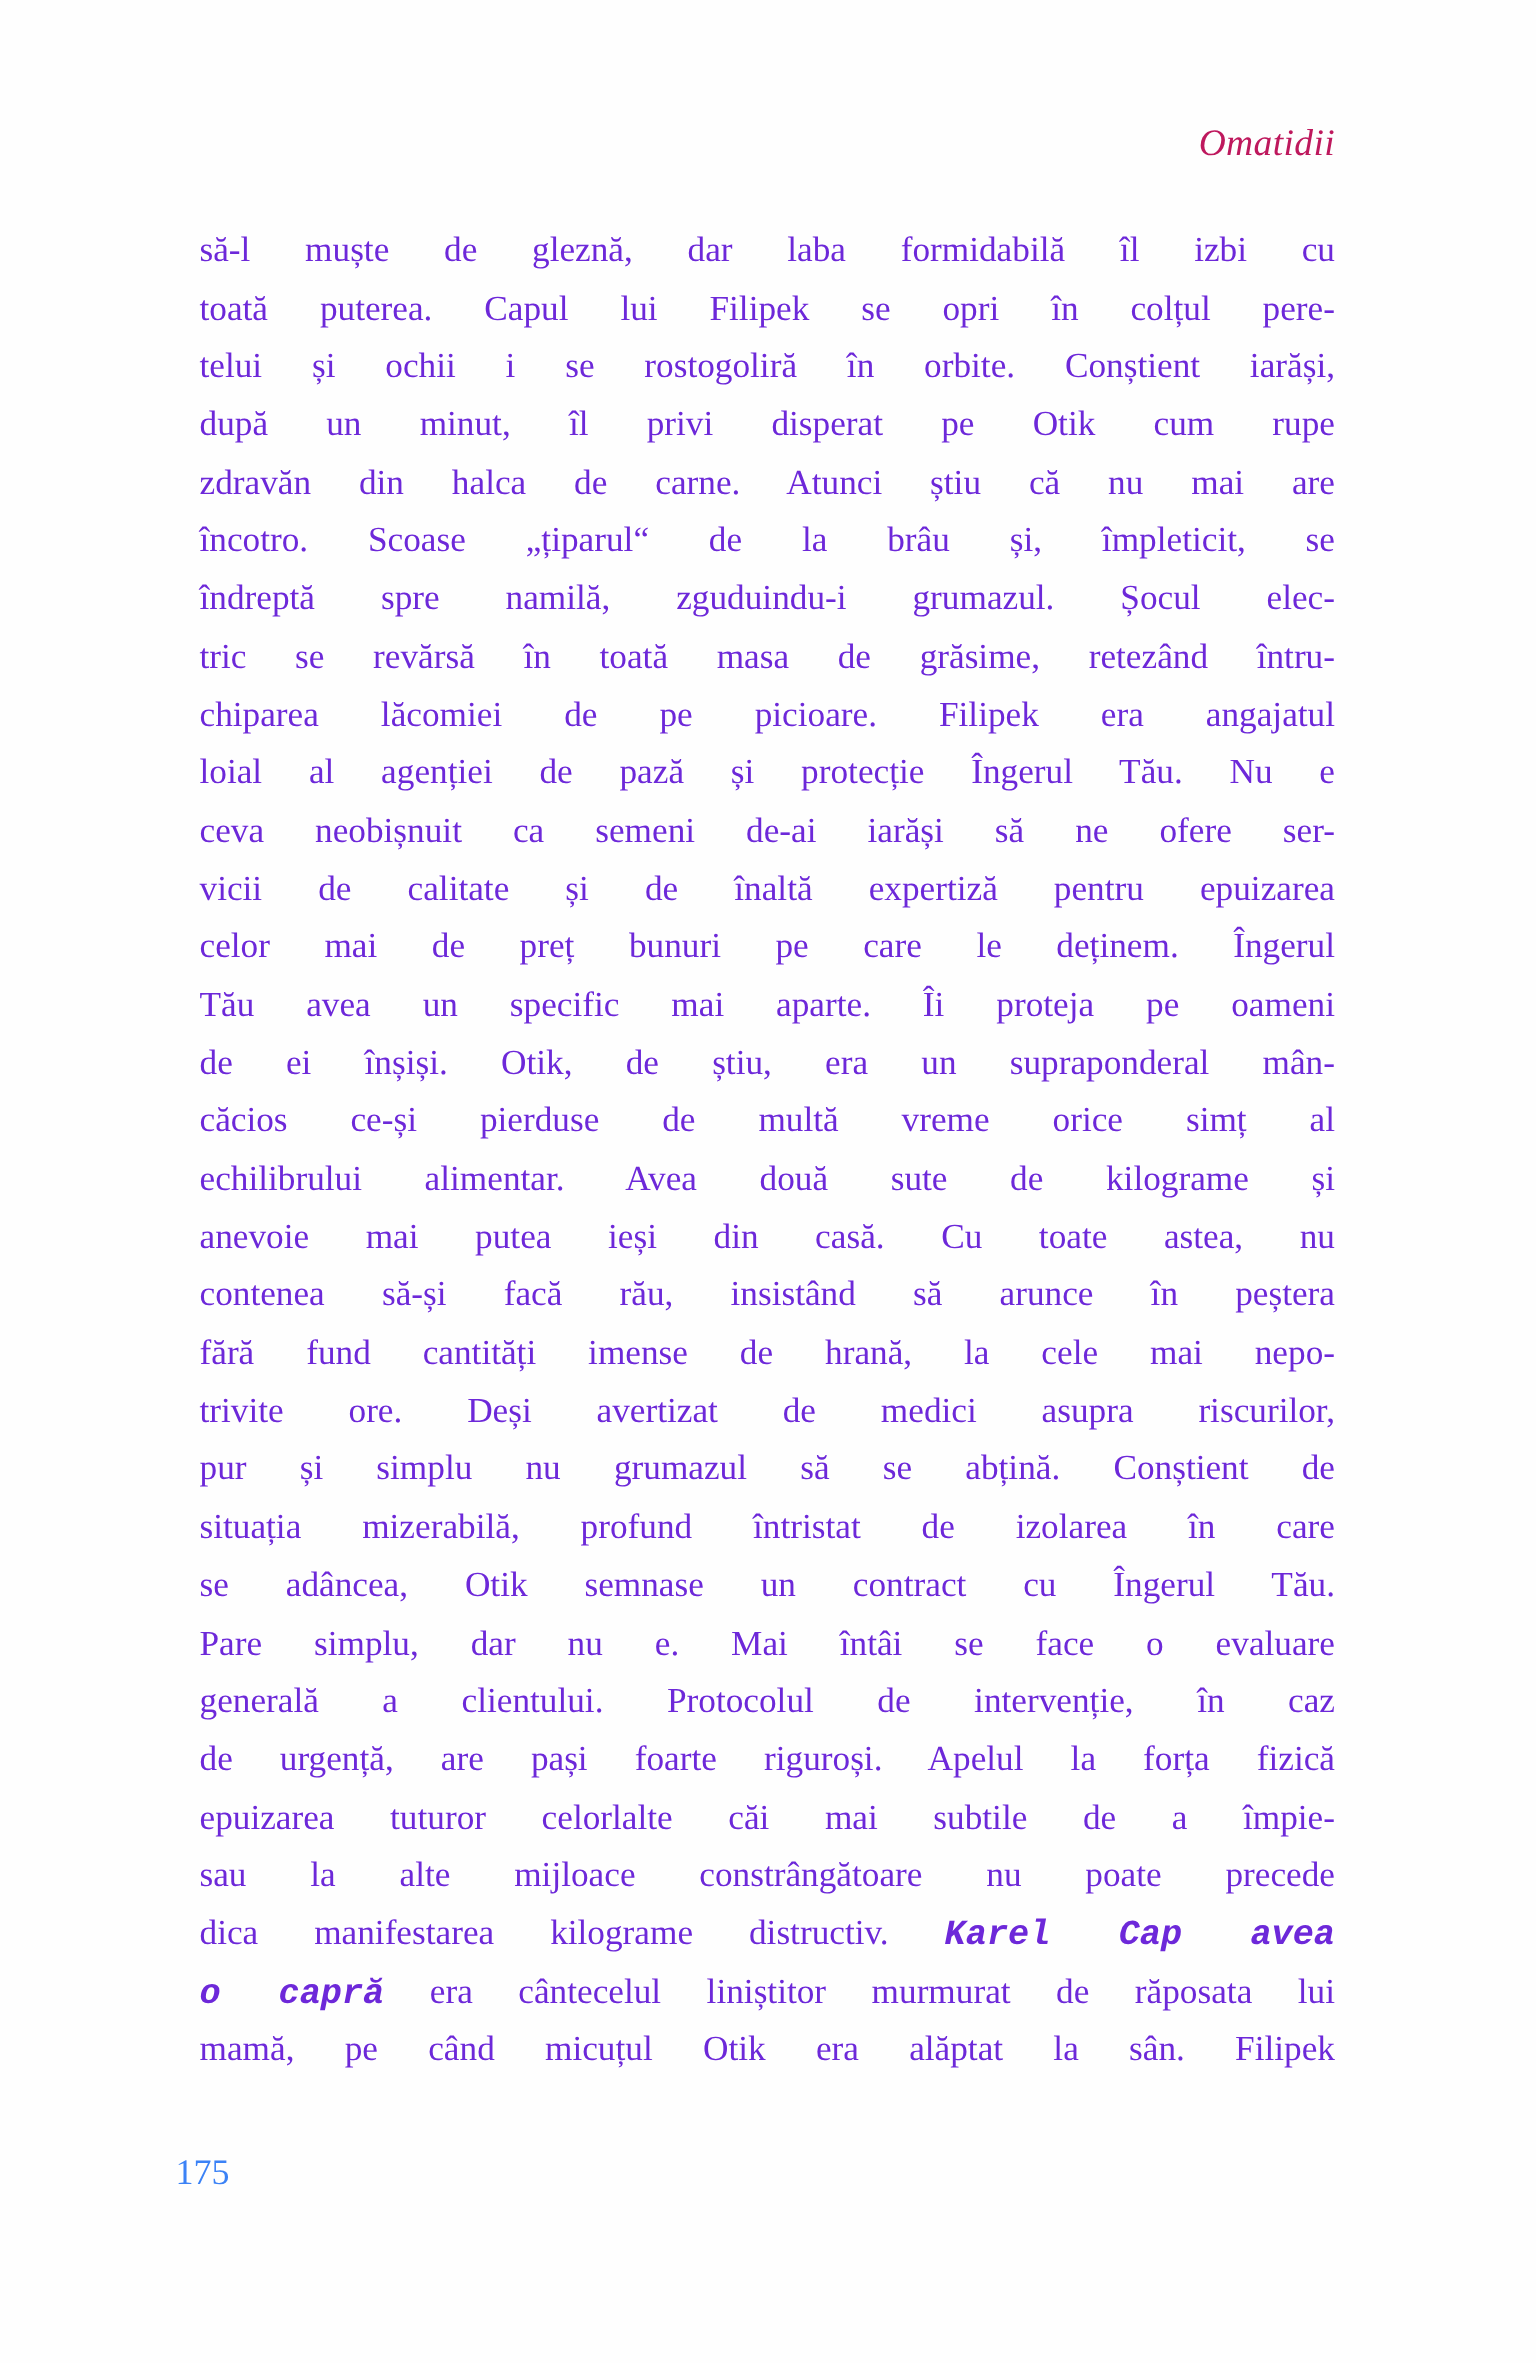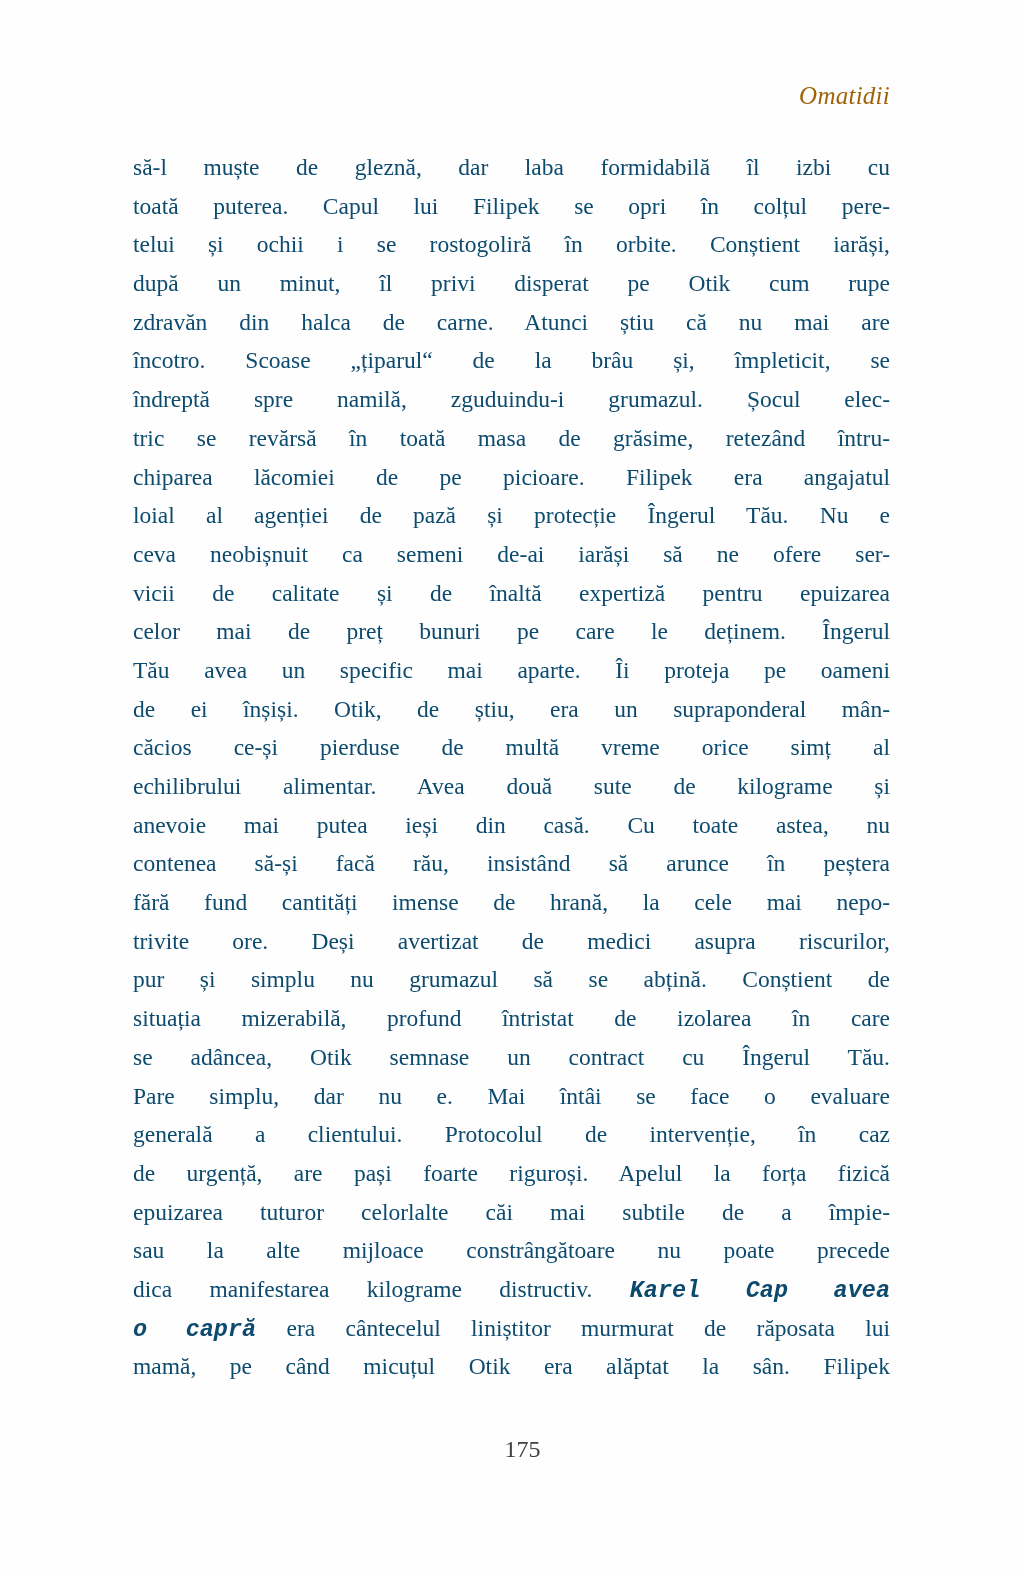--- a/index.html
+++ b/index.html
@@ -19,50 +19,50 @@
   }
   .running-head {
     position: absolute;
     top: 82px;
     left: 133px;
     width: 757px;
     text-align: right;
     font-style: italic;
     font-size: 25px;
     letter-spacing: 0.01em;
-    color: #a16207;
+    color: #be185d;
   }
   .body-text {
     position: absolute;
     top: 148px;
     left: 133px;
     width: 757px;
     font-size: 23.5px;
     line-height: 38.7px;
-    color: #0c4a6e;
+    color: #6d28d9;
   }
   .body-text .line {
     text-align: justify;
     text-align-last: justify;
     white-space: normal;
     height: 38.7px;
   }
   .body-text .em {
     font-style: italic;
     font-weight: bold;
     font-family: Liberation Mono, monospace;
   }
   .page-number {
     position: absolute;
     top: 1436px;
-    left: 144px;
+    left: 117px;
     width: 757px;
-    text-align: center;
+    text-align: left;
     font-size: 24px;
-    color: #404040;
+    color: #3b82f6;
   }
 </style>
 </head>
 <body>
 
 <div class="page">
   <div class="running-head">Omatidii</div>
 
   <div class="body-text">
       <div class="line"><span>să-l muște de gleznă, dar laba formidabilă îl izbi cu</span></div>

